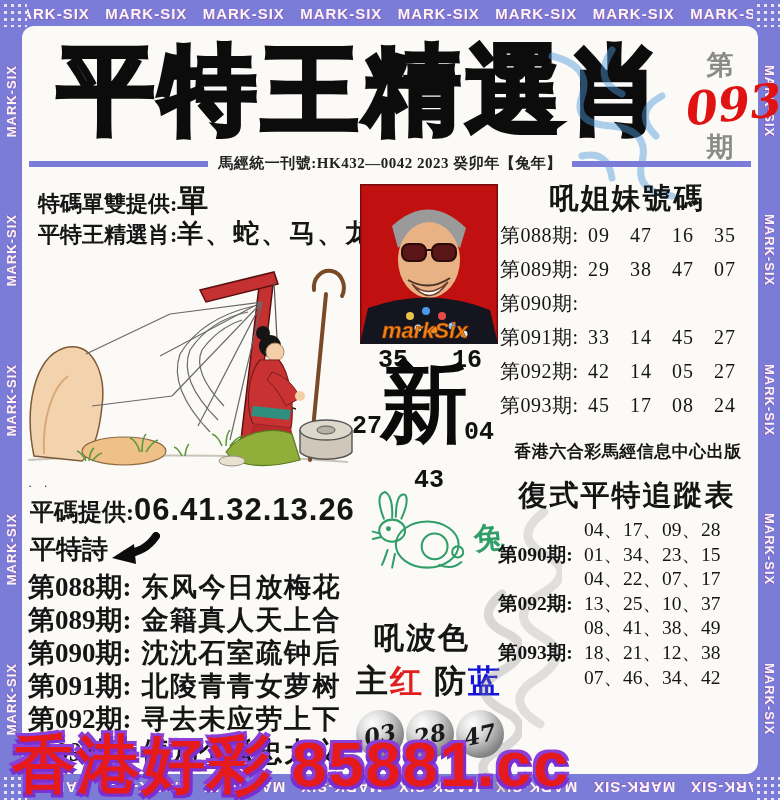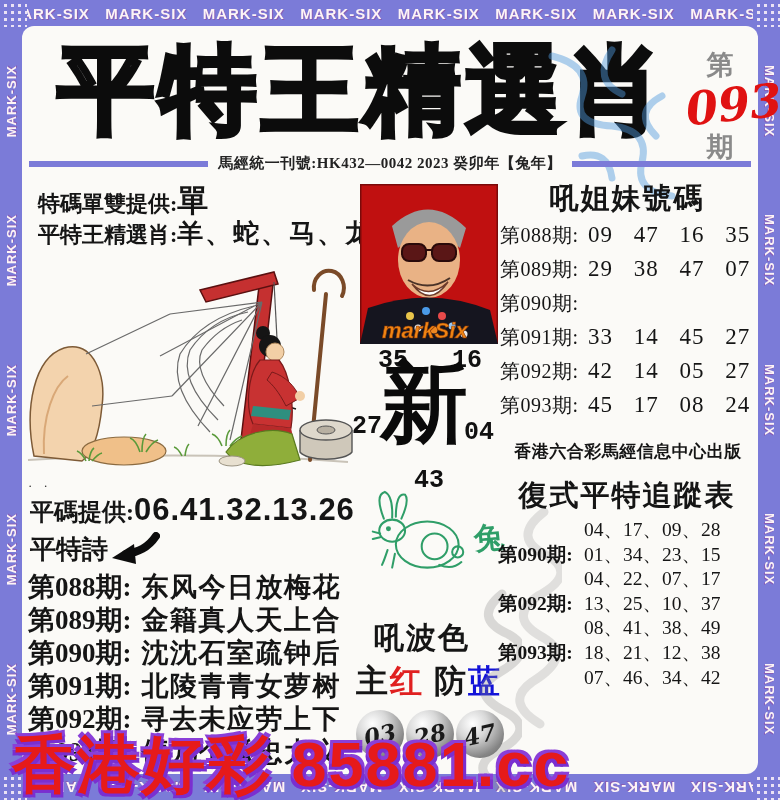--- a/index.html
+++ b/index.html
@@ -62,21 +62,21 @@
   .ball{width:48px;height:48px;border-radius:50%;
         background:radial-gradient(circle at 34% 28%, #ffffff 0%, #d8d8d8 32%, #9a9a9a 62%, #636363 88%);
         display:flex;align-items:center;justify-content:center;}
   .ball span{font-family:"DejaVu Serif",serif;font-style:italic;font-weight:bold;font-size:23px;
         color:#1a1a1a;transform:rotate(-12deg);}
   
   .rtitle{left:478px;width:254px;text-align:center;font-weight:bold;font-size:29px;letter-spacing:2px;}
   .sisters{left:478px;top:196px;width:256px;}
   .sisters .row{display:flex;align-items:baseline;height:34px;}
   .sisters .iss{font-size:20px;width:88px;letter-spacing:.5px;}
-  .sisters .nums{font-size:23px;word-spacing:14px;letter-spacing:1px;}
+  .sisters .nums{font-size:20px;word-spacing:14px;letter-spacing:1px;}
   .publisher{left:478px;top:414px;width:256px;text-align:center;font-size:17px;font-weight:bold;
         letter-spacing:.5px;white-space:nowrap;}
   .track{left:476px;top:492px;width:258px;font-size:19.5px;line-height:24.6px;}
   .track .iss{display:inline-block;width:86px;font-weight:600;}
   .track .l2{padding-left:86px;}
   .track .entry{white-space:nowrap;}
   
   .overlay{position:absolute;left:12px;top:722px;z-index:50;white-space:nowrap;
         font-family:"Liberation Sans",sans-serif;font-weight:900;font-size:63px;letter-spacing:2px;
         color:#e61a1a;

